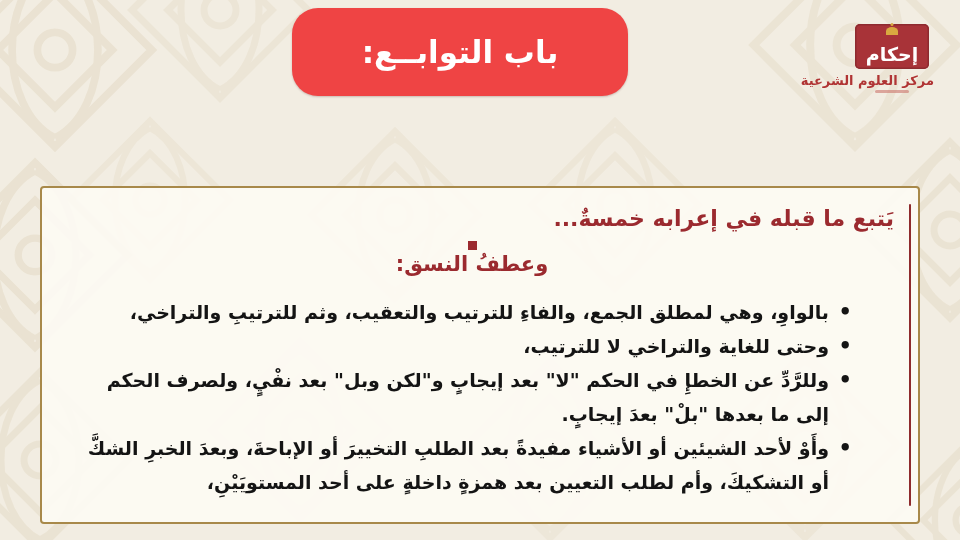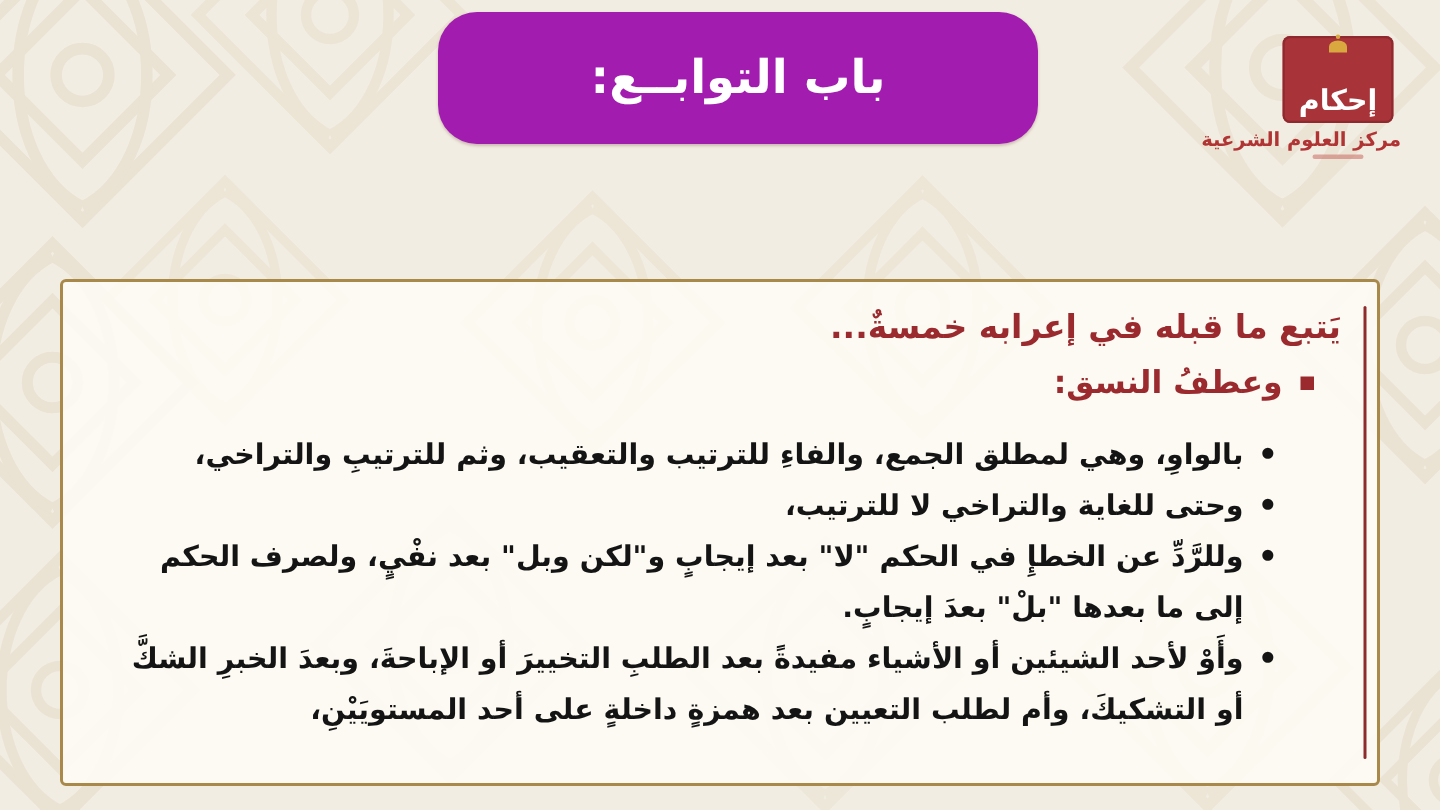--- a/index.html
+++ b/index.html
@@ -6,33 +6,33 @@
   body{
     width:960px;height:540px;position:relative;overflow:hidden;
     background:#F2EDE2;
     font-family:"DejaVu Sans", sans-serif;
   }
   
   .pattern-layer{position:absolute;inset:0;pointer-events:none;}
   .pattern-layer svg{position:absolute;opacity:.55;}
   
   .banner{
-    position:absolute;left:292px;top:8px;width:400px;height:88px;
-    background:#a21caf;border-radius:26px;
+    position:absolute;left:292px;top:8px;width:336px;height:88px;
+    background:#ef4444;border-radius:26px;
     display:flex;align-items:center;justify-content:center;
     box-shadow:0 1px 2px rgba(90,40,40,.25);
   }
   .banner span{
     color:#FFFFFF;font-size:31px;font-weight:bold;direction:rtl;
     letter-spacing:.5px;
   }
   
   .logo{position:absolute;right:26px;top:24px;width:84px;text-align:center;}
   .logo-box{
-    position:relative;margin:0 auto;width:74px;height:58px;background:#A83338;
+    position:relative;margin:0 auto;width:74px;height:45px;background:#A83338;
     border-radius:5px;display:flex;align-items:flex-end;justify-content:center;
     box-shadow:inset 0 0 0 1.5px #8E2A2F;
   }
   .logo-dome{
     position:absolute;top:3px;left:50%;transform:translateX(-50%);
     width:12px;height:8px;background:#D9A940;
     border-radius:50% 50% 0 0;
   }
   .logo-dome::after{
     content:"";position:absolute;top:-4px;left:50%;transform:translateX(-50%);
@@ -61,21 +61,21 @@
   .red-edge{
     position:absolute;right:7px;top:16px;bottom:16px;width:2.5px;
     background:#8E2B2D;border-radius:2px;
   }
   .intro{
     margin:2px 6px 6px 0;color:#9B2A2F;font-weight:bold;font-size:22px;
     text-align:right;line-height:1.4;
   }
   .heading2{
     margin:0 24px 4px 0;color:#9B2A2F;font-weight:bold;font-size:21px;
-    text-align:right;display:flex;align-items:center;gap:12px;line-height:1.4;
+    text-align:right;display:flex;align-items:center;line-height:1.4;flex-direction:column;
   }
   .sq-bullet{
     width:9px;height:9px;background:#9B2A2F;display:inline-block;flex:0 0 auto;
   }
   ul.bullets{
     margin:16px 46px 0 0;padding:0;list-style:none;
   }
   ul.bullets li{
     position:relative;padding-right:25px;color:#141414;font-weight:bold;
     font-size:19px;line-height:34px;text-align:right;

